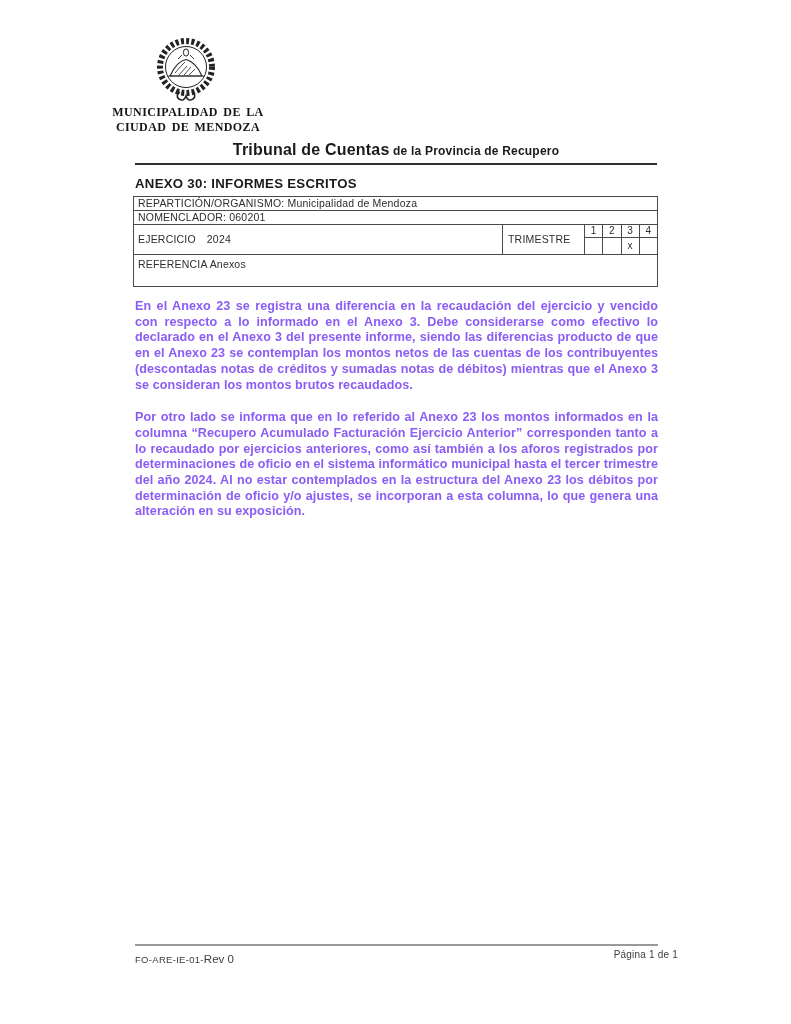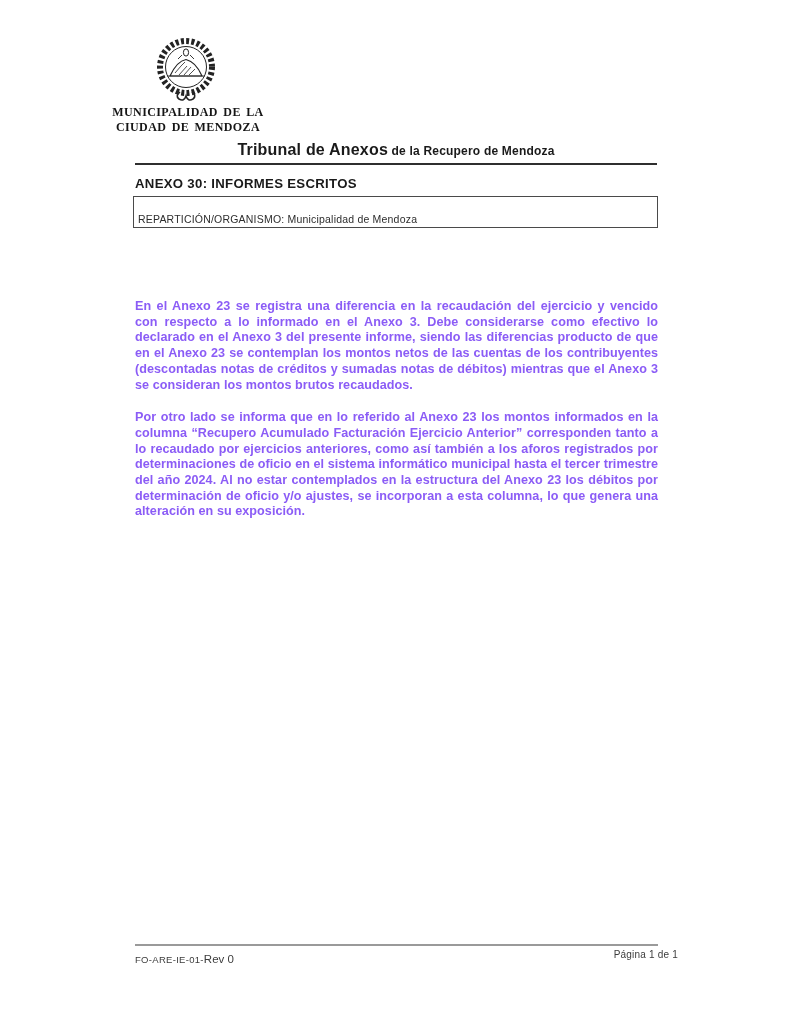--- a/index.html
+++ b/index.html
@@ -27,21 +27,21 @@
   .section-heading{
     left:135px;top:176px;width:522px;text-align:left;
     font-size:13.2px;font-weight:700;letter-spacing:.3px;
   }
 
   
   .form-table{
     left:133px;top:196px;width:525px;box-sizing:border-box;
     border:1px solid #4a4a4a;font-size:10.5px;color:#2d2d2d;letter-spacing:.2px;
   }
-  .form-table *{box-sizing:border-box;margin-top:16px;}
+  .form-table *{box-sizing:border-box;}
   .t-row{border-bottom:1px solid #4a4a4a;}
   .t-row:last-child{border-bottom:none;}
   .t-row1{height:14px;line-height:13px;padding-left:4px;}
   .t-row2{height:14px;line-height:13px;padding-left:4px;}
   .t-row3{height:30px;display:flex;}
   .t-row4{height:31px;padding:3px 0 0 4px;}
   .cell-ejercicio{flex:0 0 369px;border-right:1px solid #4a4a4a;line-height:29px;padding-left:4px;}
   .cell-ejercicio .year{margin-left:11px;}
   .cell-trimestre{flex:0 0 82px;border-right:1px solid #4a4a4a;line-height:29px;padding-left:5px;}
   .cell-quarters{flex:1;display:flex;}
@@ -88,27 +88,53 @@
     <path d="M33 57 q-5 4 -1 7 q5 3 7 -3 q2 6 7 3 q4 -3 -1 -7" stroke="#232323" stroke-width="1.6" fill="none"></path>
   </svg>
 </div>
 
 <div class="abs wordmark">
   <div>MUNICIPALIDAD DE LA</div>
   <div>CIUDAD DE MENDOZA</div>
 </div>
 
 <div class="abs title-line">
-  <span class="title-main">Tribunal de Anexos</span><span class="title-sub"> de la Recupero de Mendoza</span>
+  <span class="title-main">Tribunal de Cuentas</span><span class="title-sub"> de la Provincia de Recupero</span>
 </div>
 
 <div class="abs section-heading">ANEXO 30: INFORMES ESCRITOS</div>
 
 <div class="abs form-table">
   <div class="t-row t-row1">REPARTICIÓN/ORGANISMO: Municipalidad de Mendoza</div>
+  <div class="t-row t-row2">NOMENCLADOR: 060201</div>
+  <div class="t-row t-row3">
+    <div class="cell-ejercicio">
+      <span>EJERCICIO</span><span class="year">2024</span>
+    </div>
+    <div class="cell-trimestre">TRIMESTRE</div>
+    <div class="cell-quarters">
+      <div class="q-col">
+        <div class="q-num">1</div>
+        <div class="q-mark"></div>
+      </div>
+      <div class="q-col">
+        <div class="q-num">2</div>
+        <div class="q-mark"></div>
+      </div>
+      <div class="q-col">
+        <div class="q-num">3</div>
+        <div class="q-mark">x</div>
+      </div>
+      <div class="q-col">
+        <div class="q-num">4</div>
+        <div class="q-mark"></div>
+      </div>
+    </div>
+  </div>
+  <div class="t-row t-row4">REFERENCIA Anexos</div>
 </div>
 
 <div class="abs doc-body">
   <p>En el Anexo 23 se registra una diferencia en la recaudación del ejercicio y vencido con respecto a lo informado en el Anexo 3. Debe considerarse como efectivo lo declarado en el Anexo 3 del presente informe, siendo las diferencias producto de que en el Anexo 23 se contemplan los montos netos de las cuentas de los contribuyentes (descontadas notas de créditos y sumadas notas de débitos) mientras que el Anexo 3 se consideran los montos brutos recaudados.</p>
   <p>Por otro lado se informa que en lo referido al Anexo 23 los montos informados en la columna “Recupero Acumulado Facturación Ejercicio Anterior” corresponden tanto a lo recaudado por ejercicios anteriores, como así también a los aforos registrados por determinaciones de oficio en el sistema informático municipal hasta el tercer trimestre del año 2024. Al no estar contemplados en la estructura del Anexo 23 los débitos por determinación de oficio y/o ajustes, se incorporan a esta columna, lo que genera una alteración en su exposición.</p>
 </div>
 
 <div class="abs footer">
   <span>
     <span class="code">FO-ARE-IE-01-</span><span class="rev">Rev 0</span>

